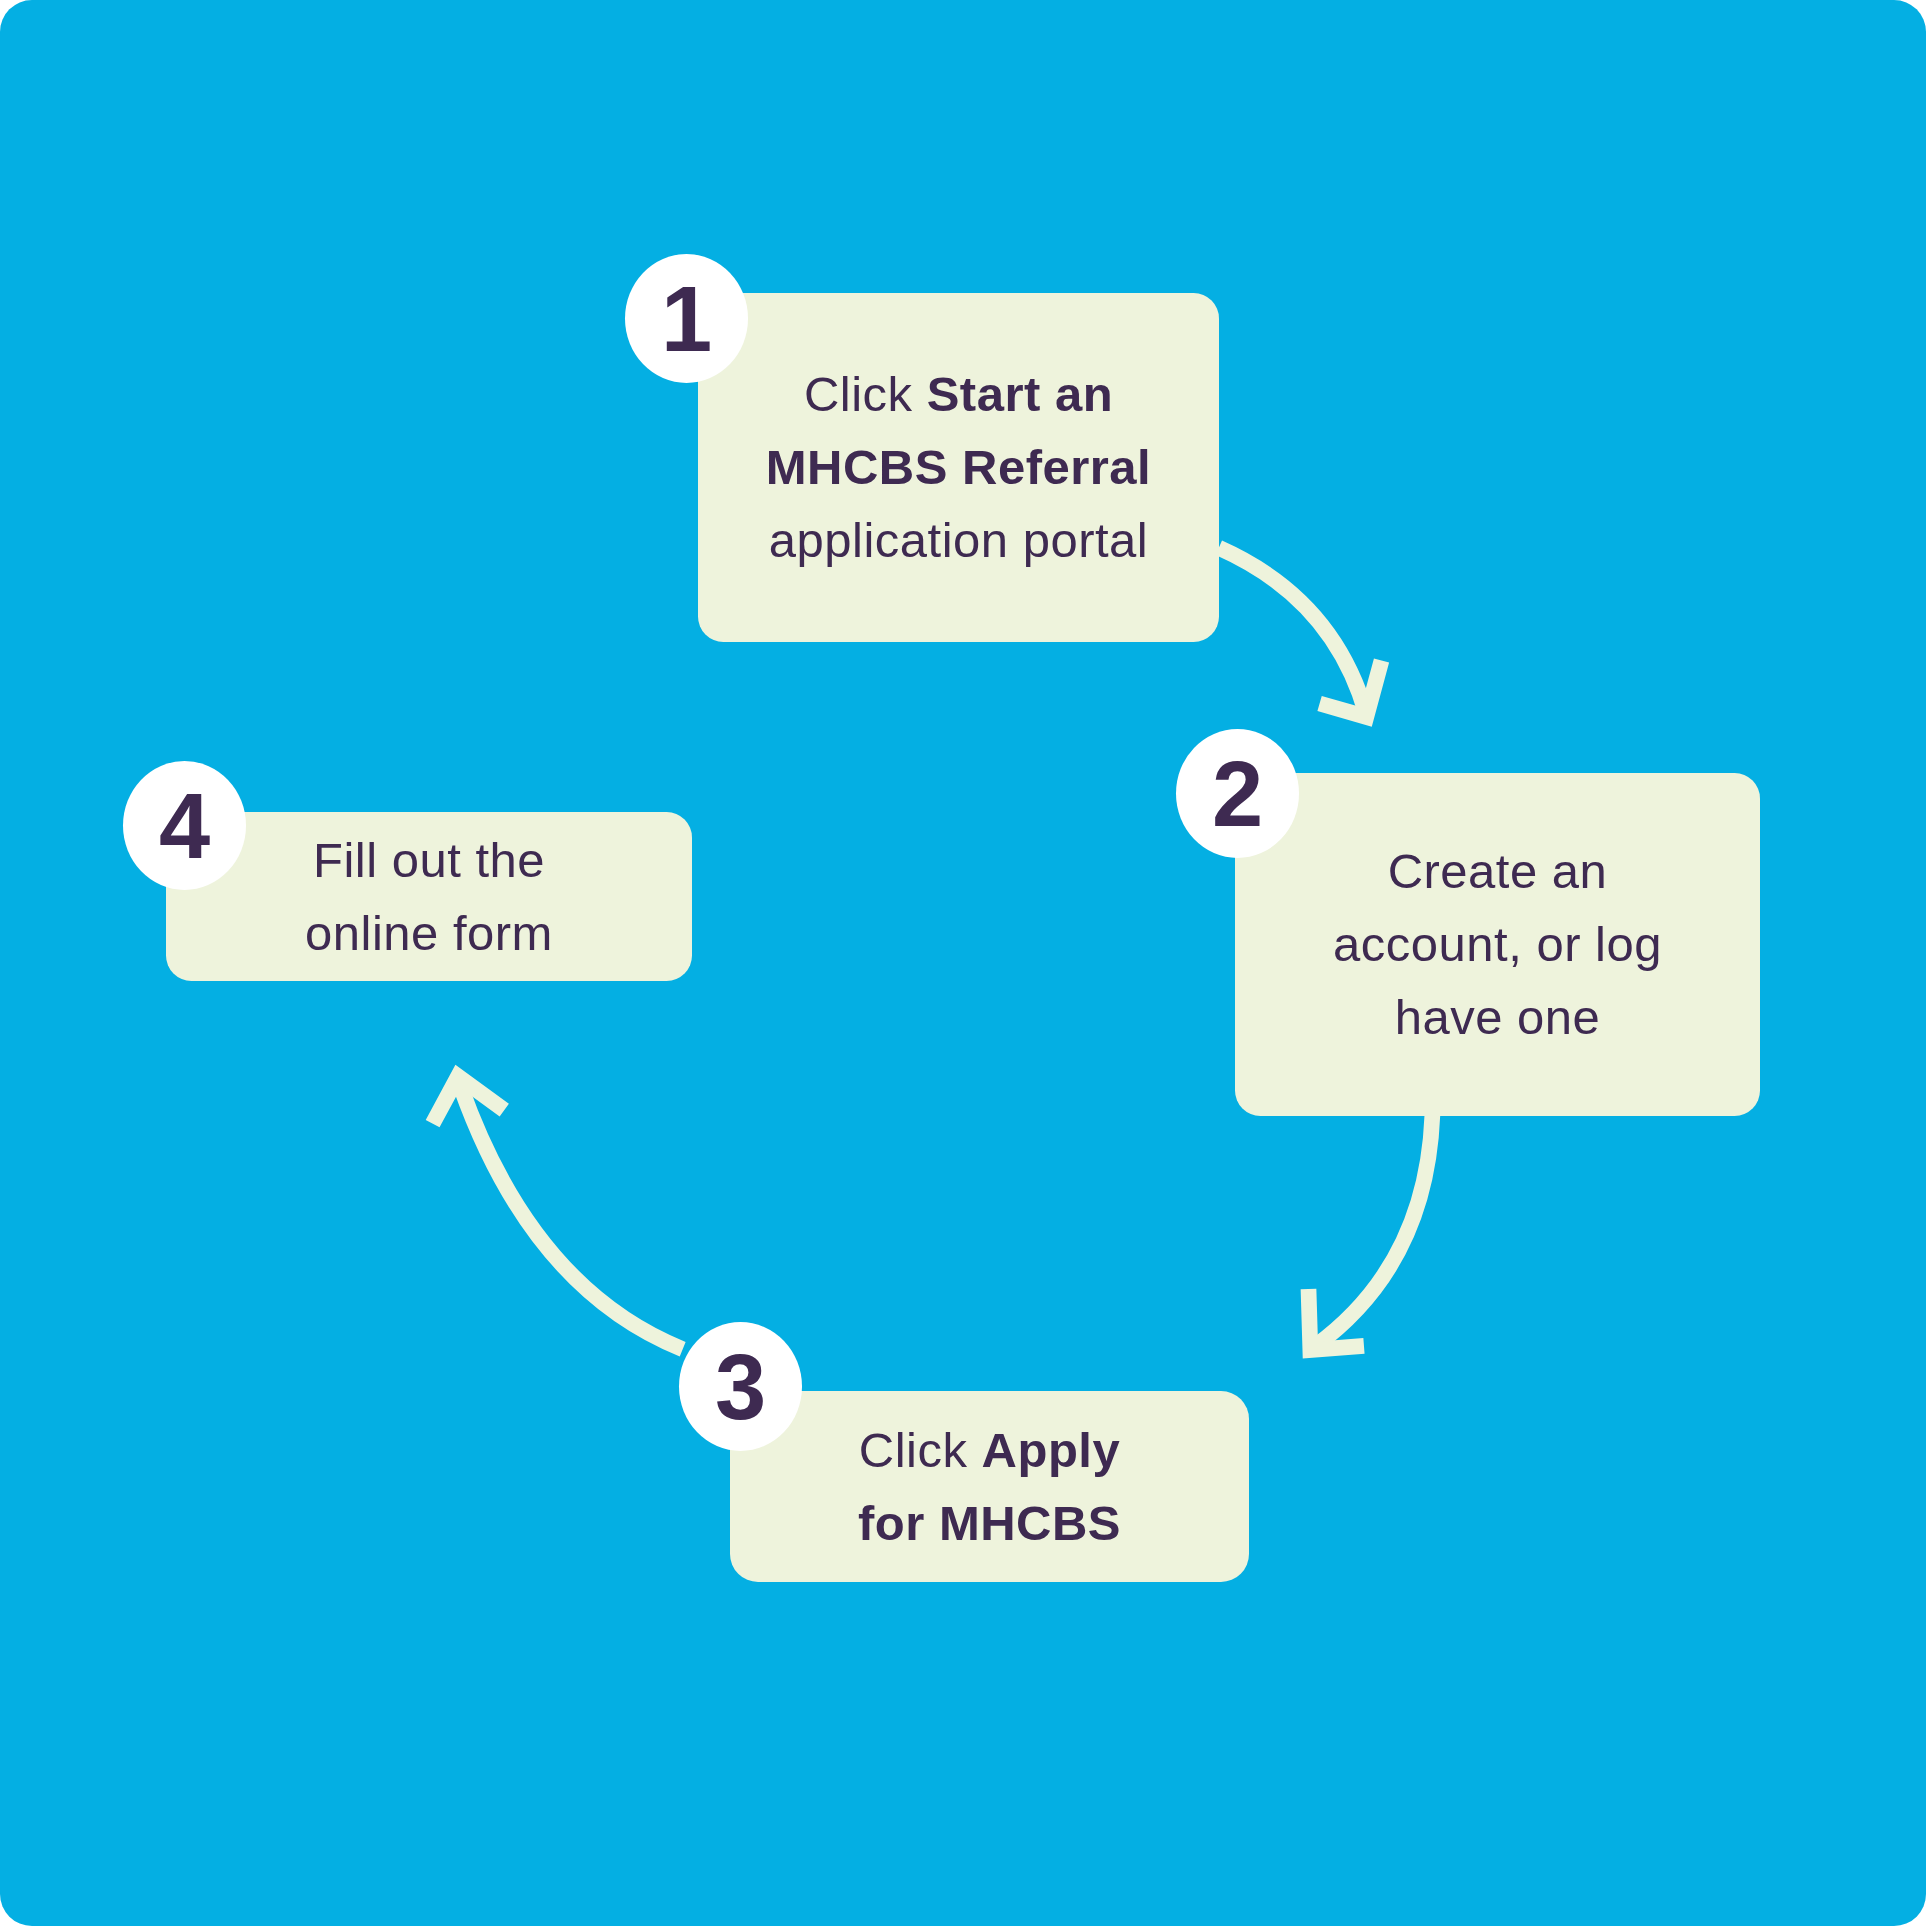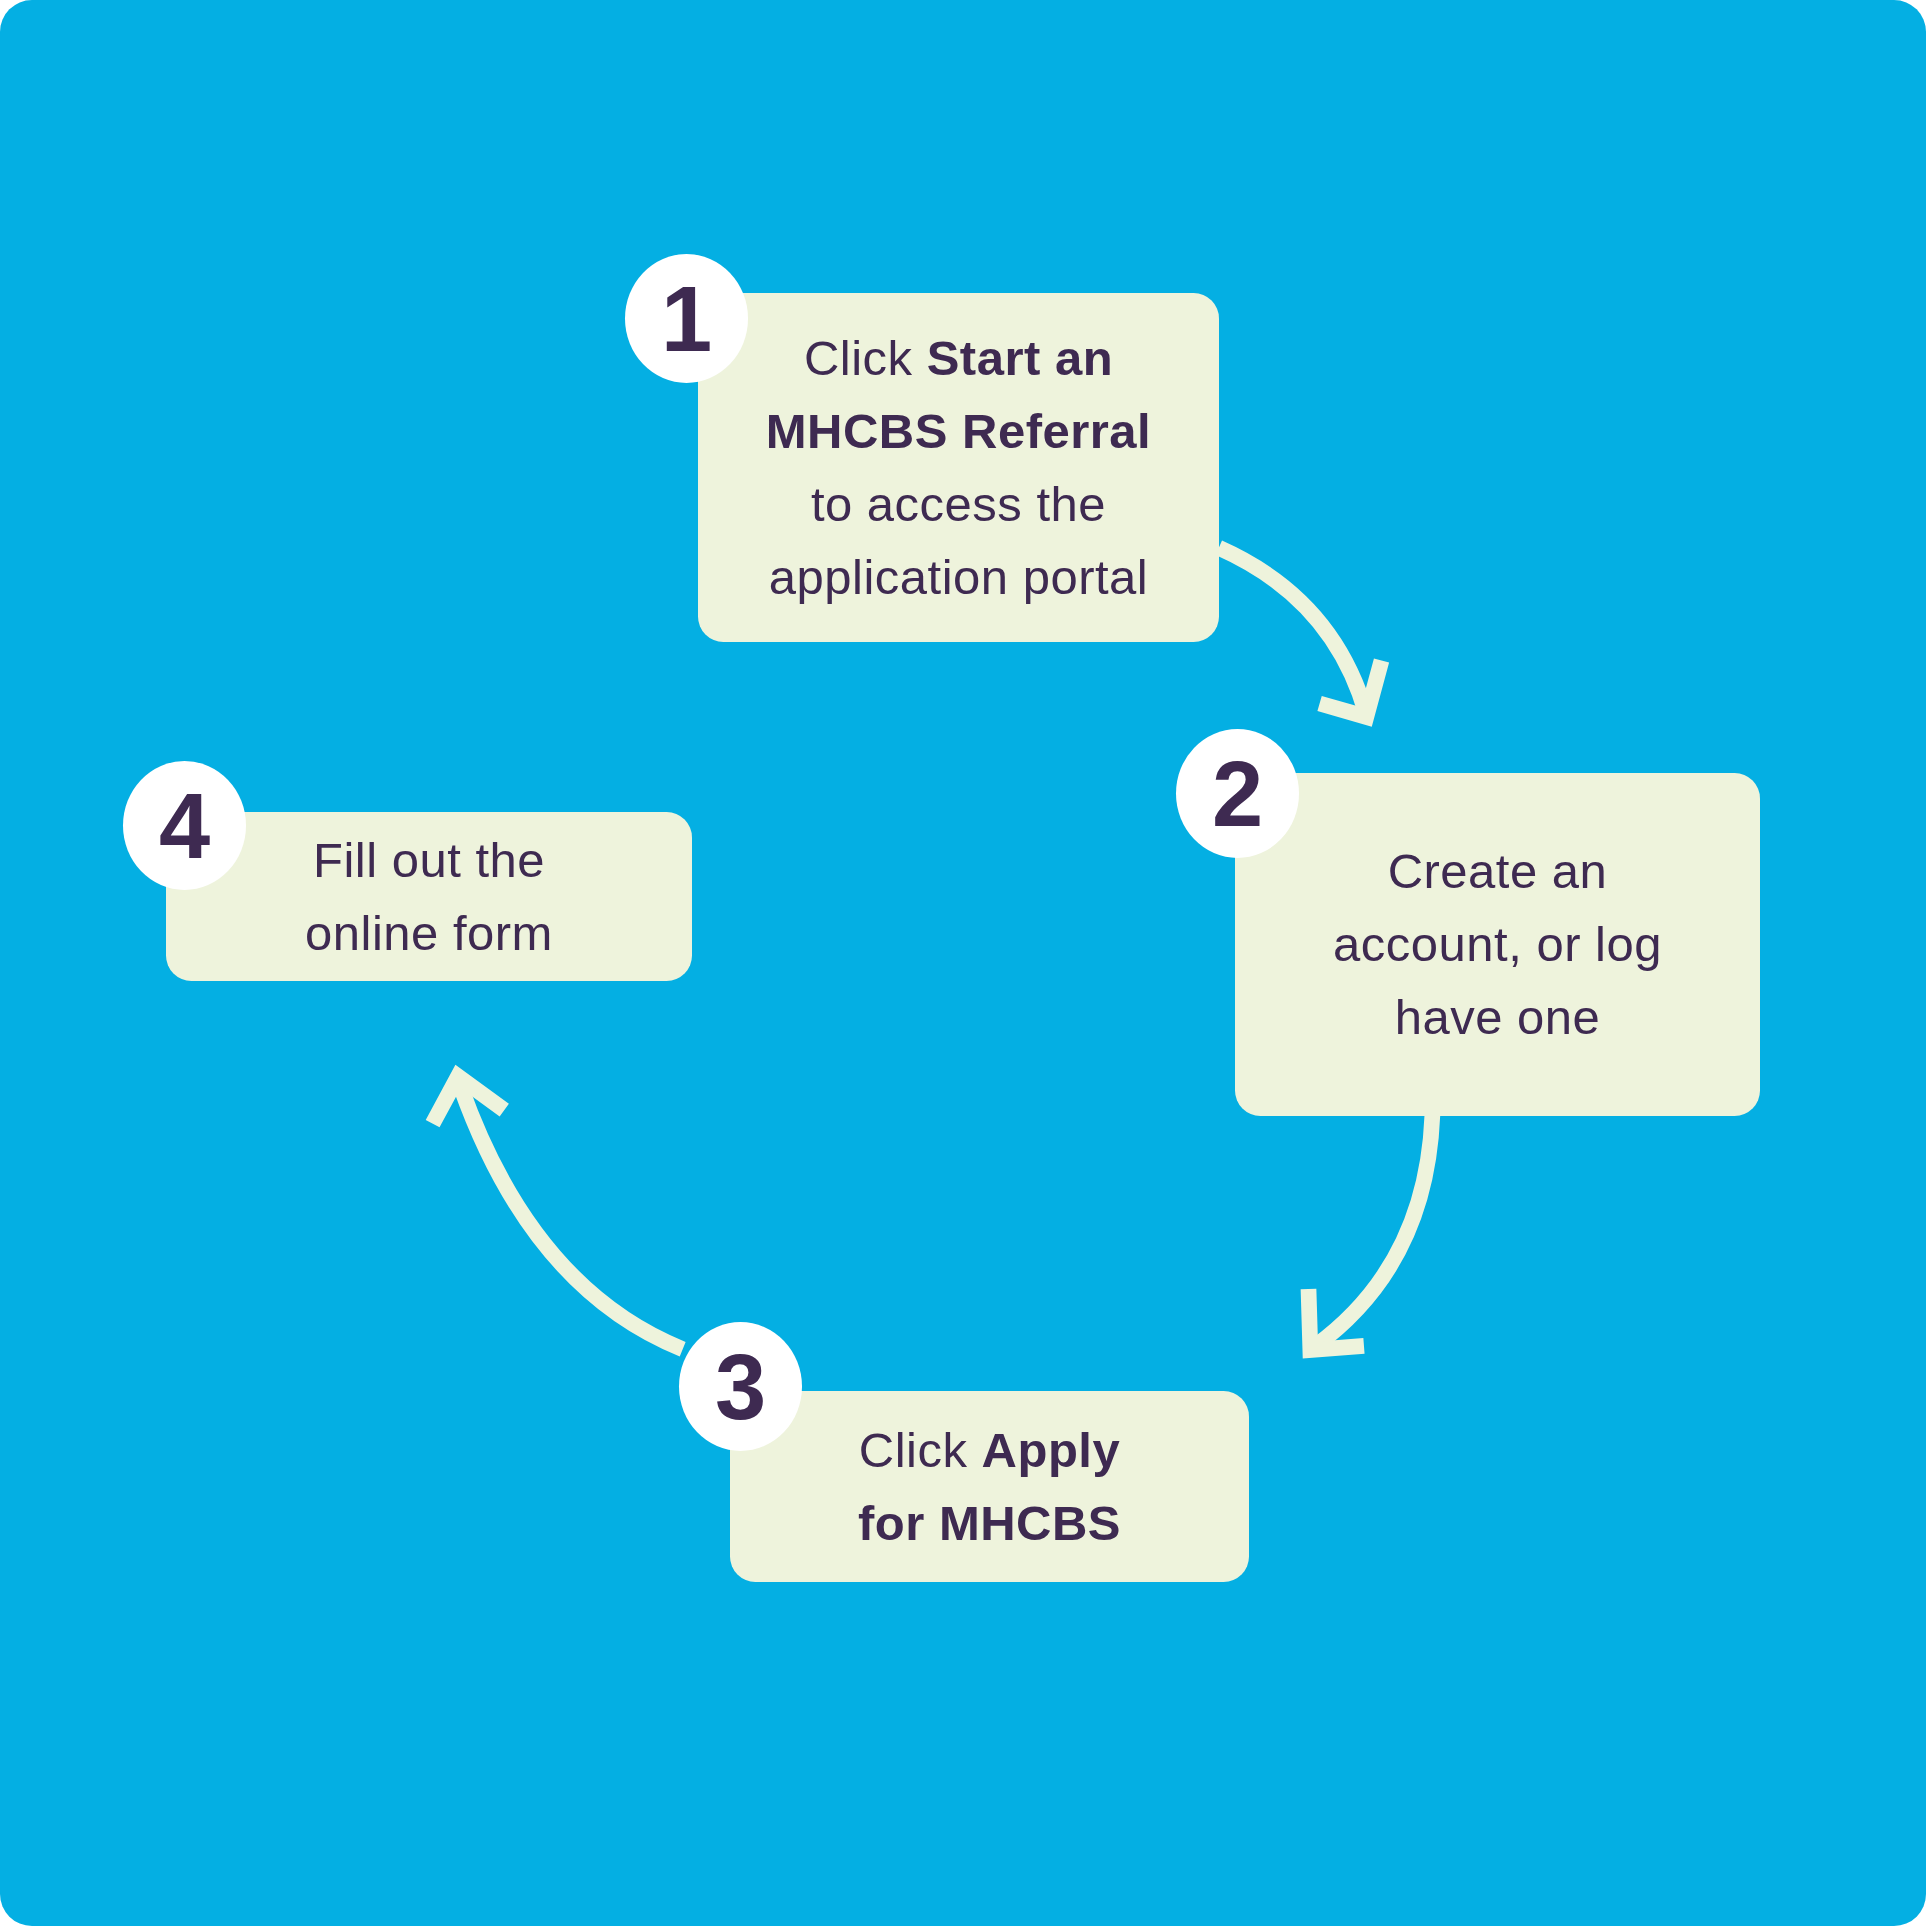--- a/index.html
+++ b/index.html
@@ -34,21 +34,21 @@
     text-align:center;
   }
   .box-text{
     color:var(--ink);
     font-size:49px;line-height:73px;font-weight:400;
     letter-spacing:0.5px;
   }
   .box-text .bold{font-weight:700;}
   .box1{left:698px;top:293px;width:521px;height:349px;}
   .box2{left:1216px;top:773px;width:525px;height:343px;margin-left:19px;}
-  .box3{left:730px;top:1391px;width:519px;height:191px;}
+  .box3{left:730px;top:1391px;width:519px;height:191px;border-radius:28px;}
   .box4{left:166px;top:812px;width:526px;height:169px;}
   .num-circle{
     position:absolute;width:123px;height:129px;
     background:var(--circle);border-radius:50%;
     display:flex;align-items:center;justify-content:center;
   }
   .num-circle span{
     color:var(--ink);font-size:92px;font-weight:700;line-height:1;
   }
   .c1{left:625px;top:254px;}
@@ -73,21 +73,20 @@
     <g>
       <path d="M 1477 2919 Q 1152 2788 997 2352"></path>
       <polyline points="936,2431 991,2329 1091,2402"></polyline>
     </g>
   </svg>
 
   <section class="step-box box1">
     <div class="box-text">
         <div><span>Click </span><span class="bold">Start an</span></div>
         <div><span class="bold">MHCBS Referral</span></div>
-        <div><span>to access the</span></div>
         <div><span>application portal</span></div>
       </div>
   </section>
 
   <section class="step-box box2">
     <div class="box-text">
         <div><span>Create an</span></div>
         <div><span>account, or log</span></div>
         <div><span>have one</span></div>
       </div>

